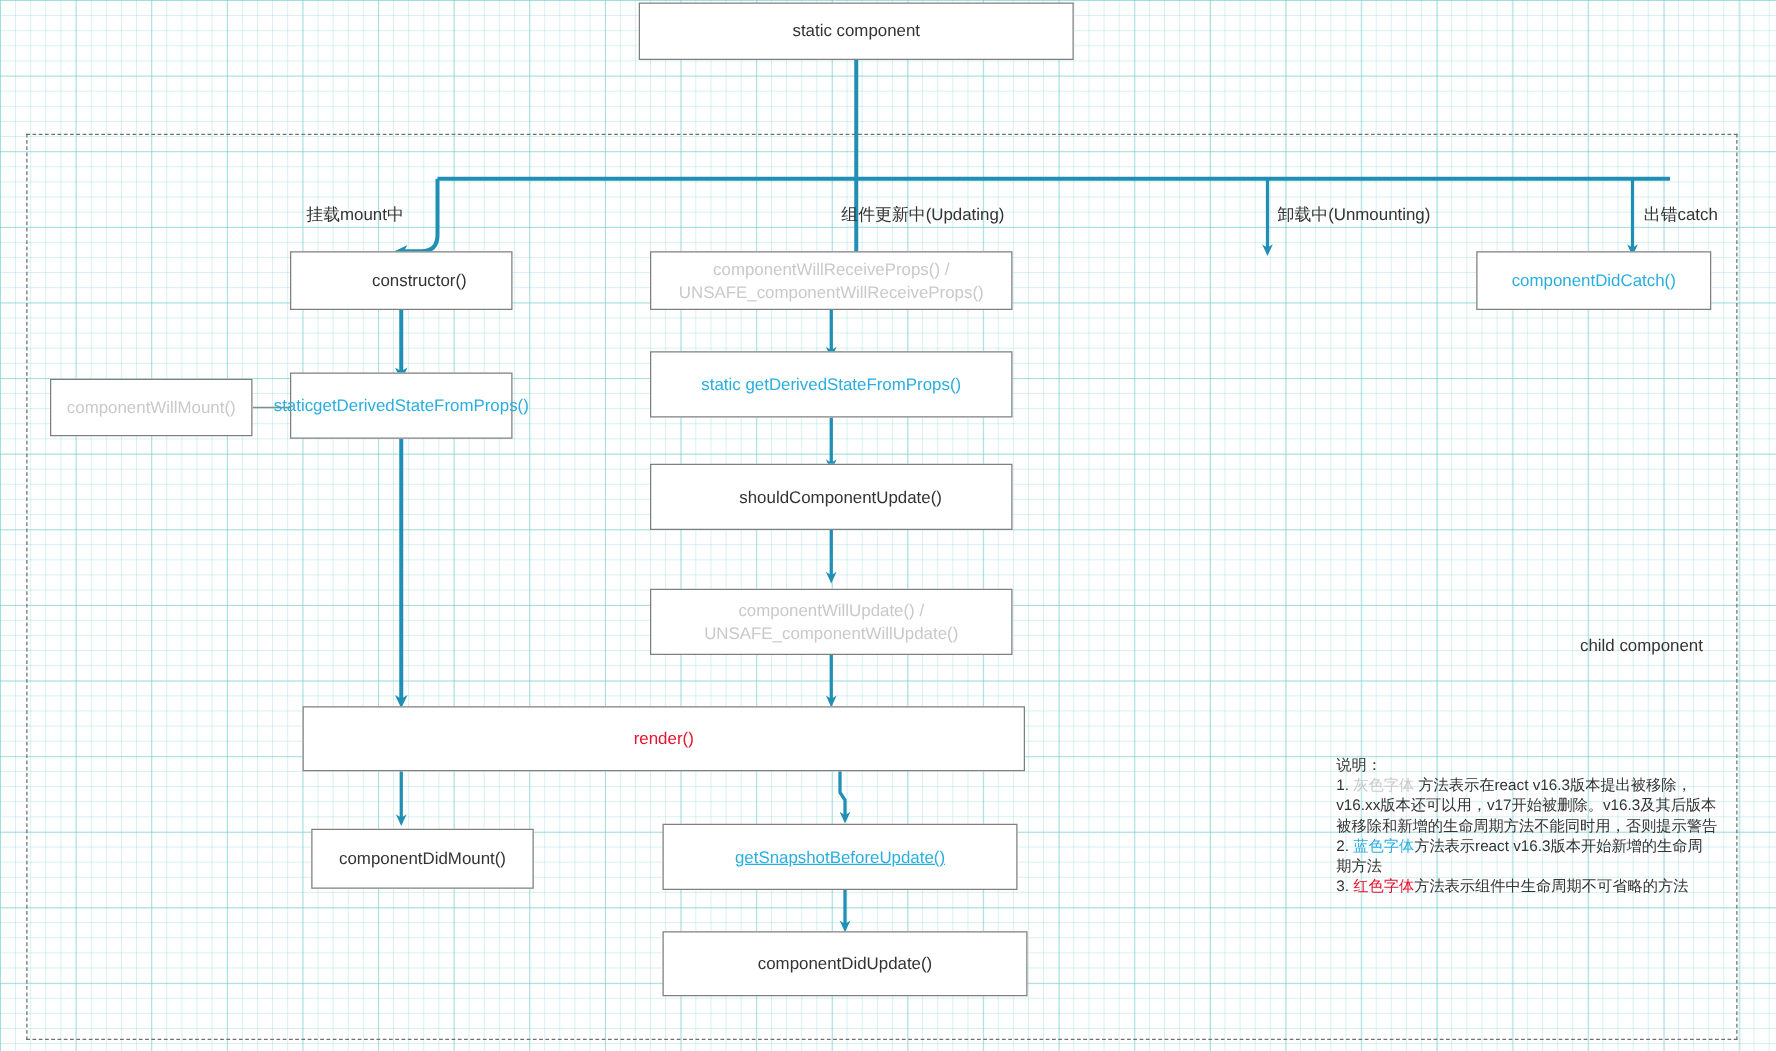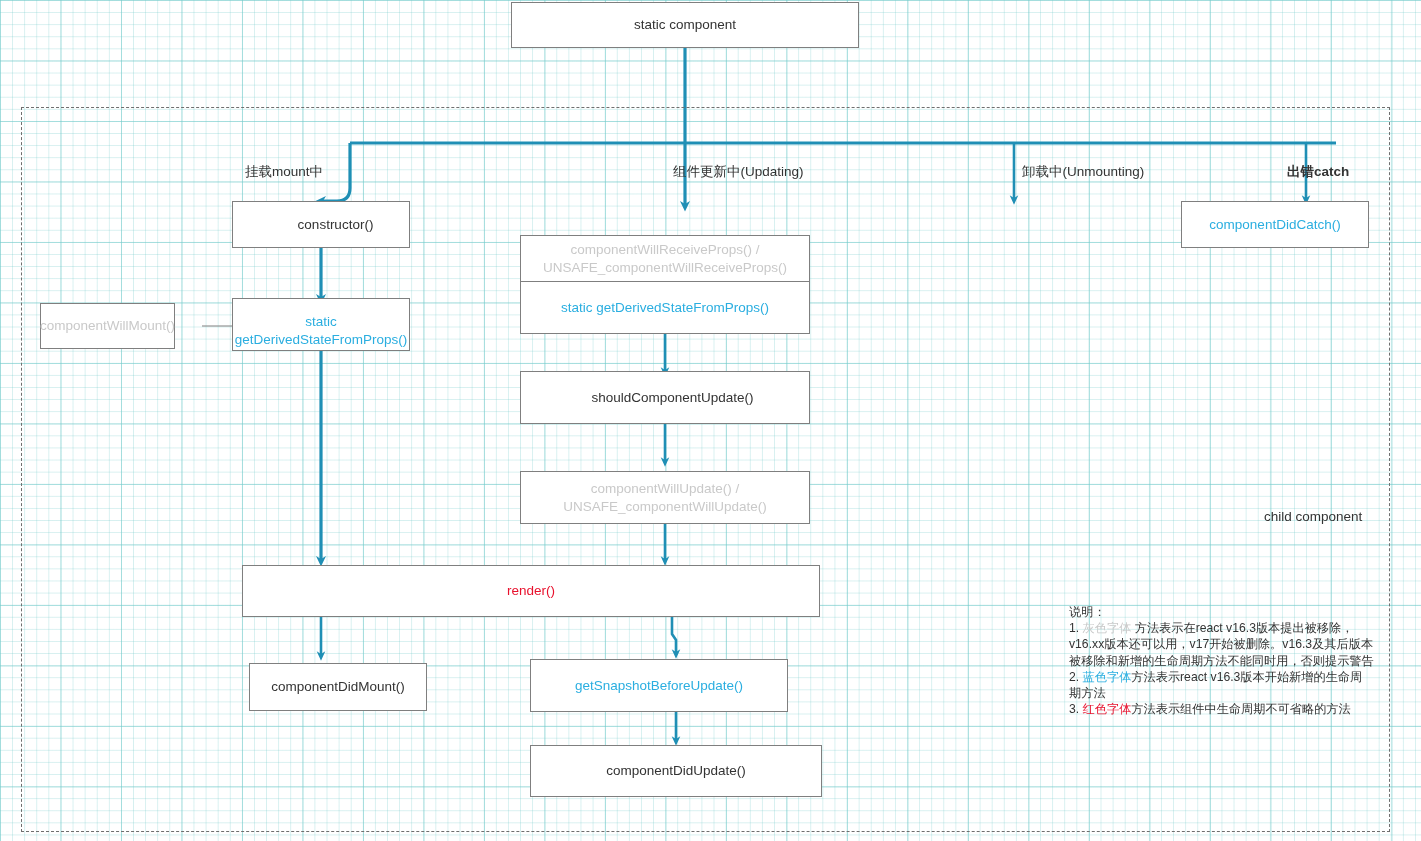--- a/index.html
+++ b/index.html
@@ -92,50 +92,50 @@
 
   <div id="dashed-zone"></div>
 
   <div class="node" style="left:511px;top:2px;width:348px;height:46px;">static component</div>
 
   <div class="zone-label" style="left:1264px;top:509px;">child component</div>
 
   <div class="edge-label" style="left:245px;top:163px;">挂载mount中</div>
   <div class="edge-label" style="left:673px;top:163px;">组件更新中(Updating)</div>
   <div class="edge-label" style="left:1022px;top:163px;">卸载中(Unmounting)</div>
-  <div class="edge-label" style="left:1287px;top:163px;font-weight:bold;">出错catch</div>
+  <div class="edge-label" style="left:1315px;top:163px;">出错catch</div>
 
   <div class="node" style="left:232px;top:201px;width:178px;height:47px;padding-left:35px;">constructor()</div>
 
-  <div class="node deprecated" style="left:40px;top:303px;width:135px;height:46px;">componentWillMount()</div>
+  <div class="node deprecated" style="left:40px;top:303px;width:162px;height:46px;">componentWillMount()</div>
 
-  <div class="node added" style="left:232px;top:298px;width:178px;height:53px;flex-direction:column;justify-content:flex-end;">
+  <div class="node added" style="left:232px;top:298px;width:178px;height:53px;flex-direction:row;">
     <span>static</span>
     <span>getDerivedStateFromProps()</span>
   </div>
 
-  <div class="node deprecated" style="left:520px;top:201px;width:290px;height:47px;flex-direction:column;margin-top:34px;">
+  <div class="node deprecated" style="left:520px;top:201px;width:290px;height:47px;flex-direction:column;">
     <span>componentWillReceiveProps() /</span>
     <span>UNSAFE_componentWillReceiveProps()</span>
   </div>
 
   <div class="node added" style="left:520px;top:281px;width:290px;height:53px;">static getDerivedStateFromProps()</div>
 
   <div class="node" style="left:520px;top:371px;width:290px;height:53px;padding-left:21px;">shouldComponentUpdate()</div>
 
   <div class="node deprecated" style="left:520px;top:471px;width:290px;height:53px;flex-direction:column;">
     <span>componentWillUpdate() /</span>
     <span>UNSAFE_componentWillUpdate()</span>
   </div>
 
   <div class="node required" style="left:242px;top:565px;width:578px;height:52px;">render()</div>
 
   <div class="node" style="left:249px;top:663px;width:178px;height:48px;">componentDidMount()</div>
 
-  <div class="node added" style="left:530px;top:659px;width:258px;height:53px;">getSnapshotBeforeUpdate()</div>
+  <div class="node added" style="left:530px;top:659px;width:284px;height:53px;text-decoration:underline;">getSnapshotBeforeUpdate()</div>
 
   <div class="node" style="left:530px;top:745px;width:292px;height:52px;">componentDidUpdate()</div>
 
 
   <div class="node added" style="left:1181px;top:201px;width:188px;height:47px;">componentDidCatch()</div>
 
   <div id="legend">
     <div>说明：</div>
     <div>
       <span>1. </span><span class="g">灰色字体</span><span> 方法表示在react v16.3版本提出被移除，v16.xx版本还可以用，v17开始被删除。v16.3及其后版本被移除和新增的生命周期方法不能同时用，否则提示警告</span>

